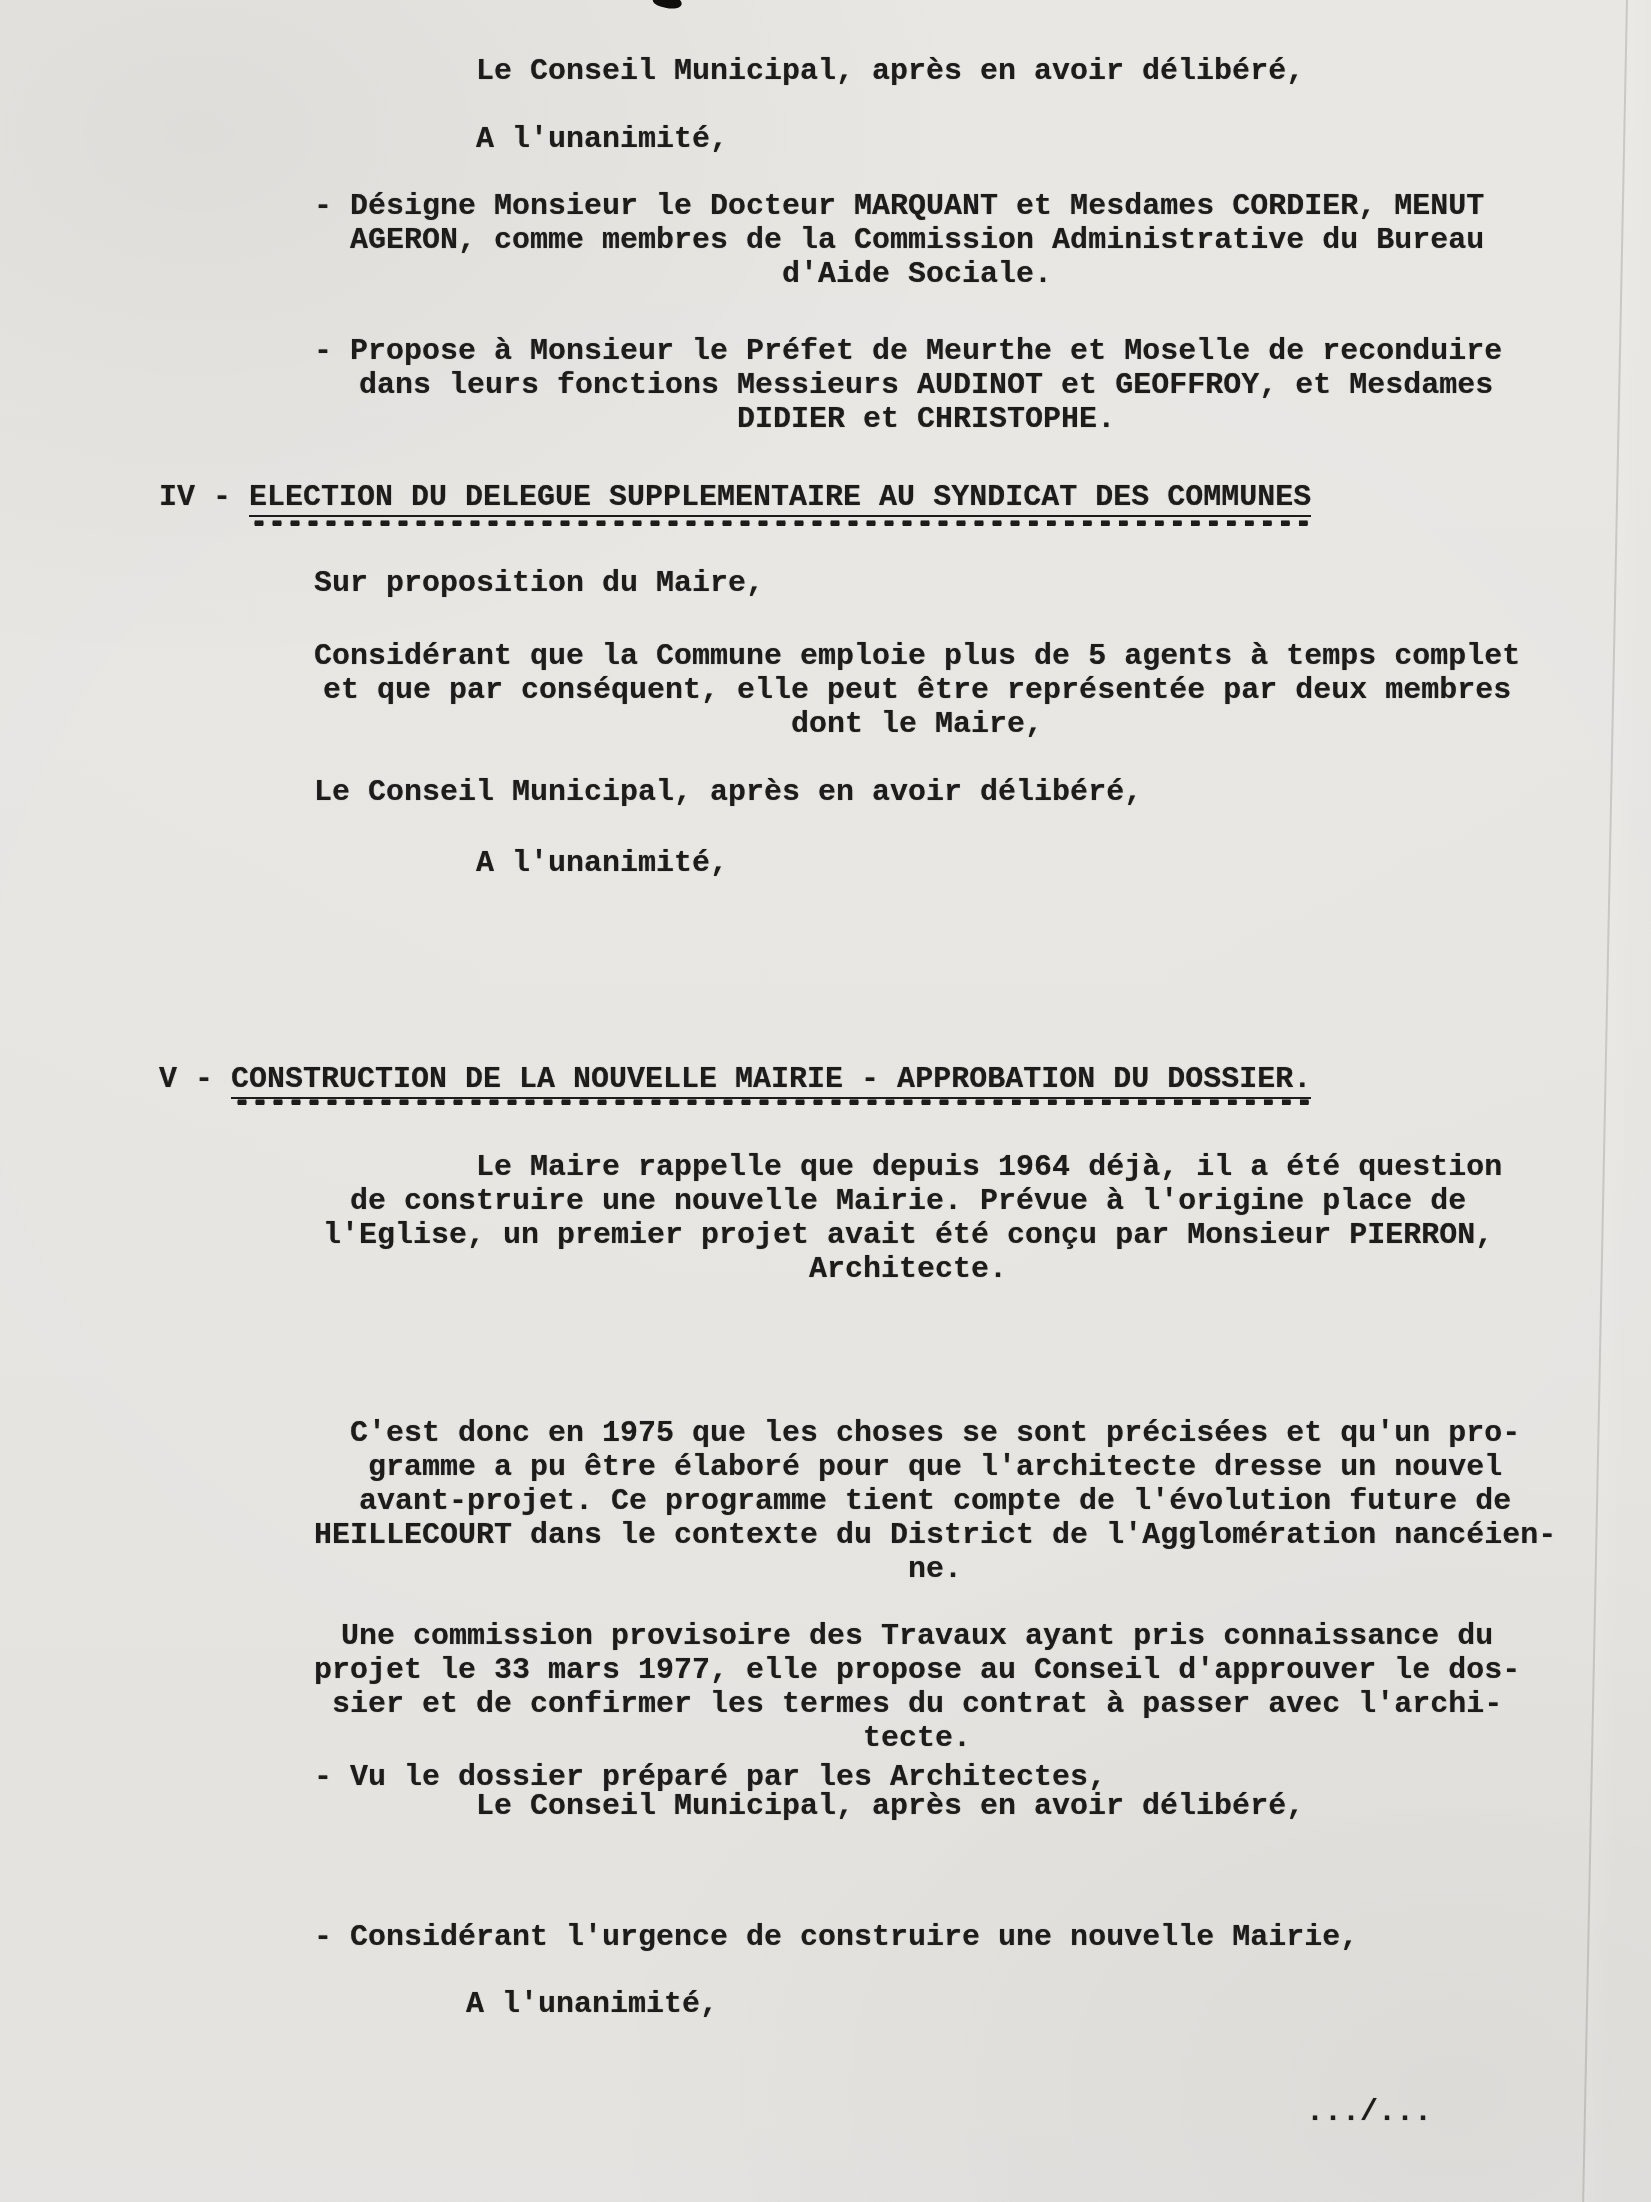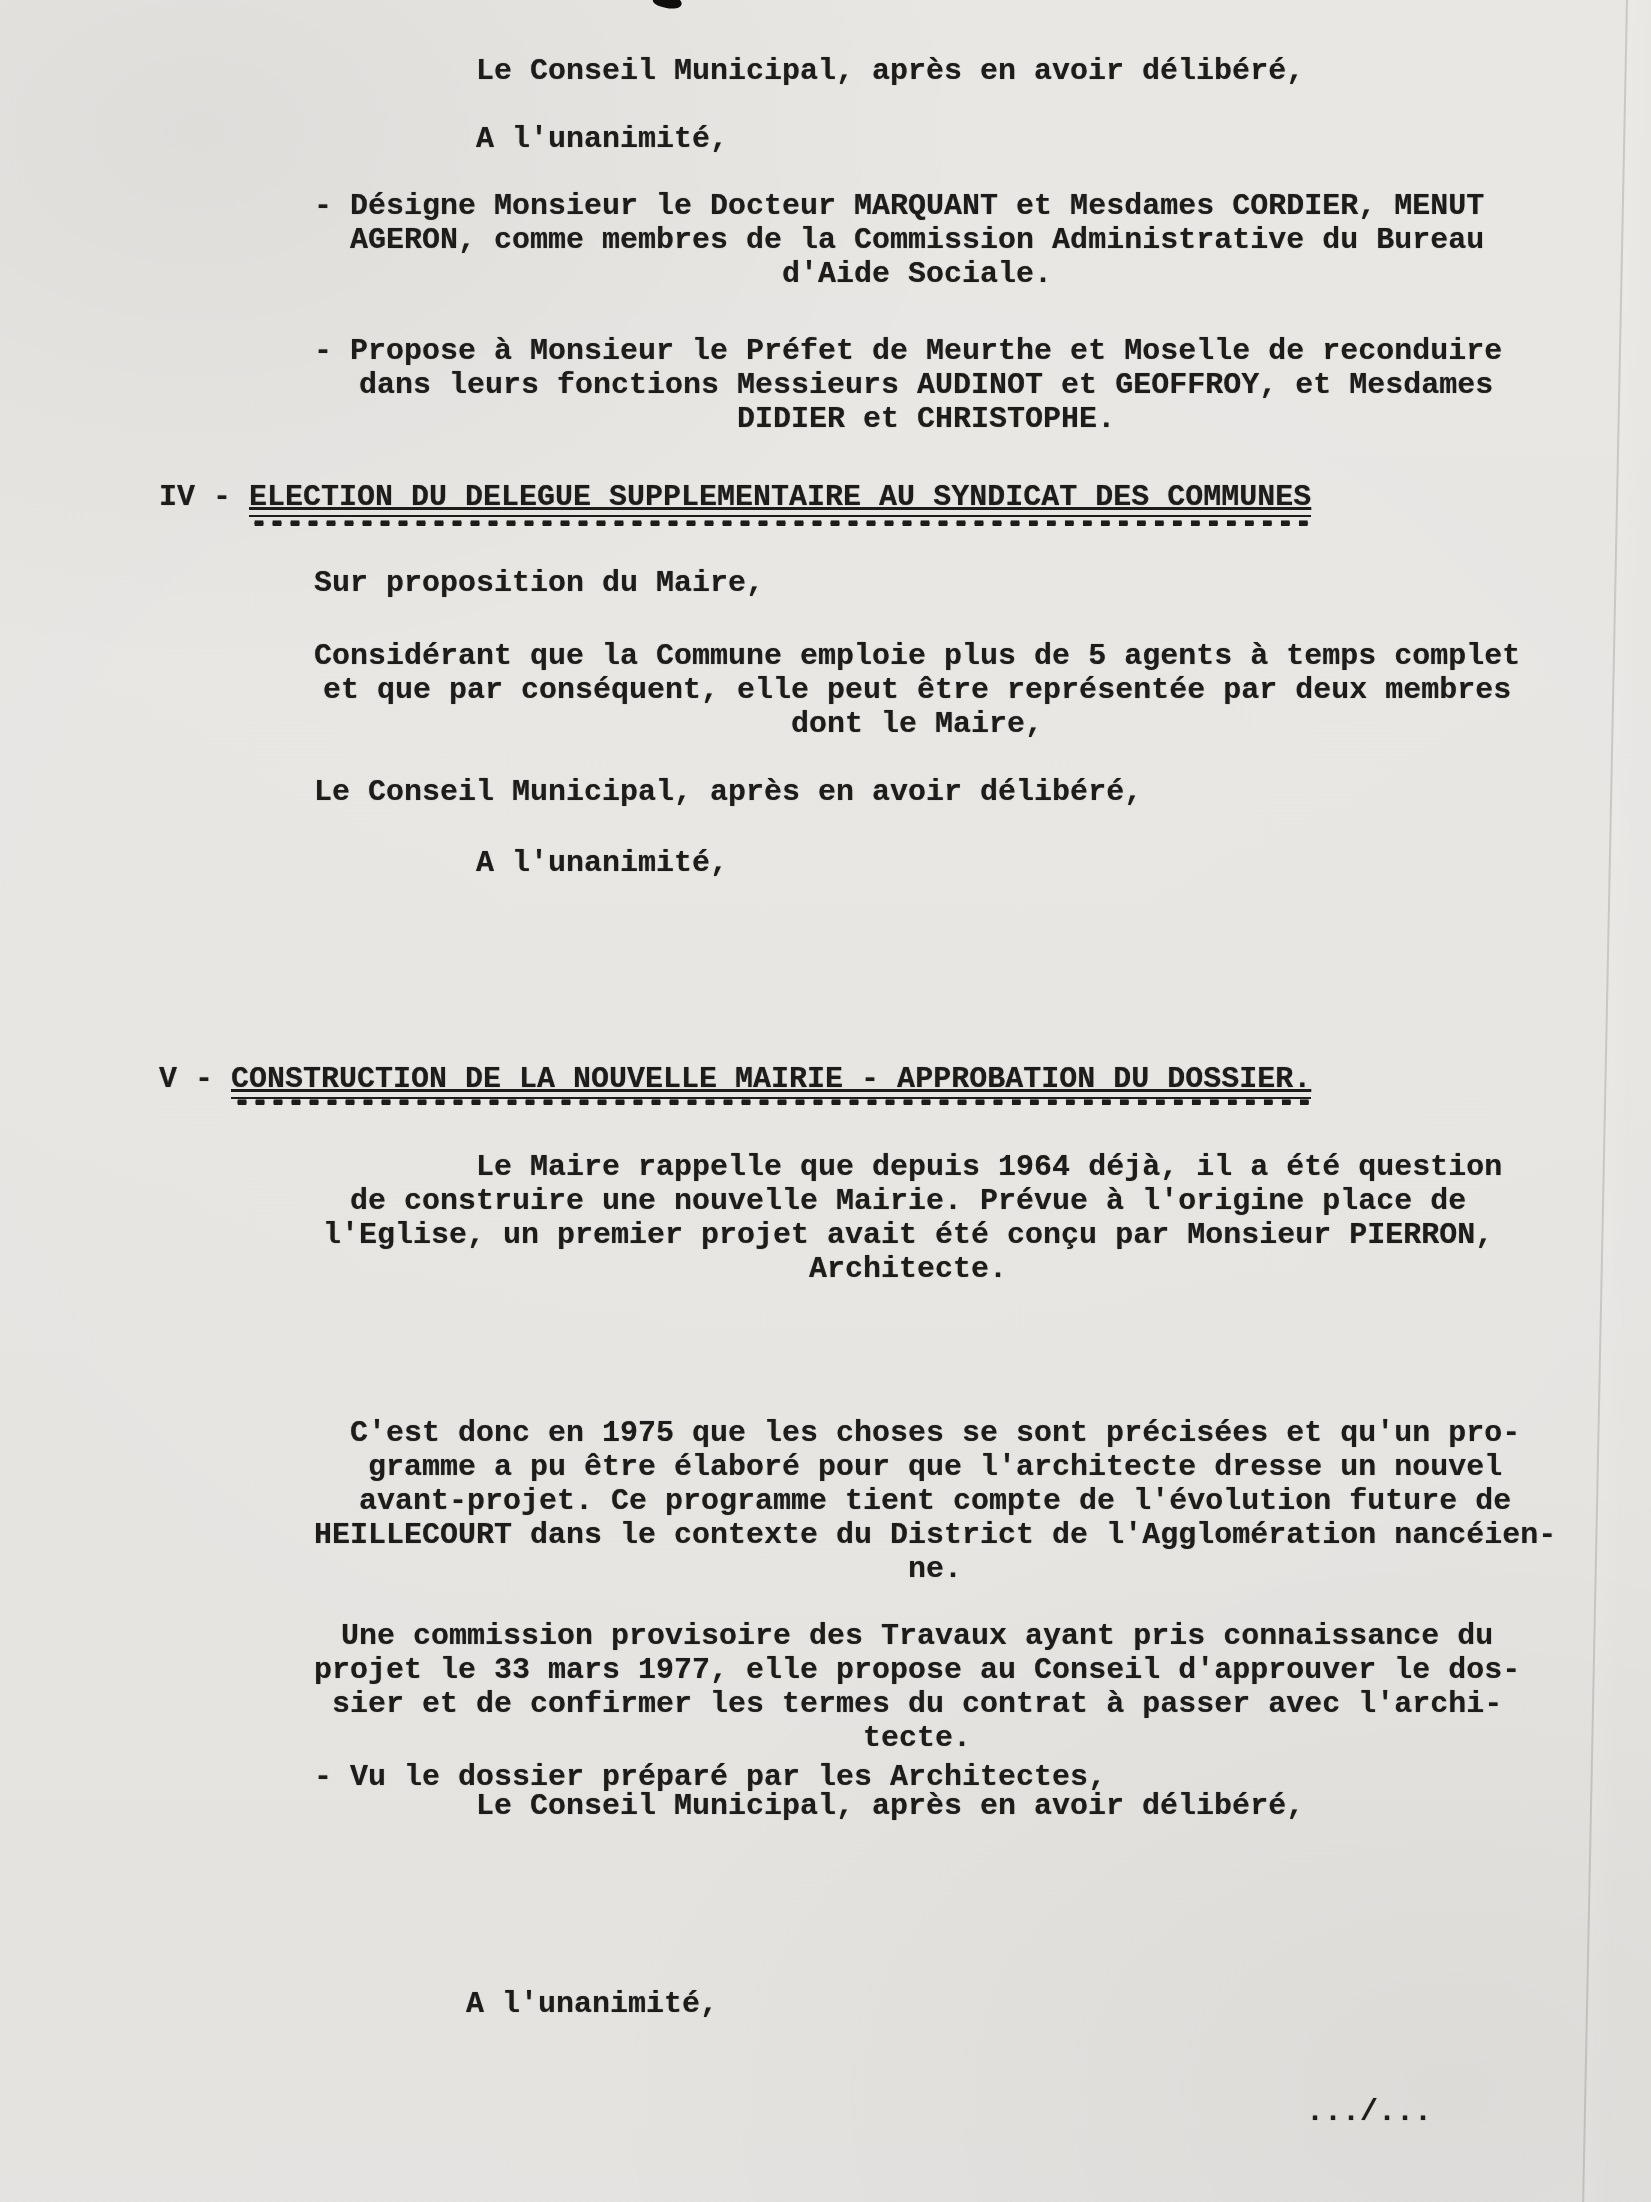--- a/index.html
+++ b/index.html
@@ -31,21 +31,20 @@
     position: absolute;
     white-space: pre;
     font: 700 30px/34px "Liberation Mono", "DejaVu Sans Mono", monospace;
     color: #1d1c1a;
     text-shadow: 0 0 1px rgba(30,28,26,0.55);
     text-align: center;
   }
   .heading-title {
     border-bottom: 2.9px solid #1d1c1a;
     padding-bottom: 1px;
-    text-decoration: underline;
   }
   .dash-row {
     text-shadow:
       0 1px 0 currentColor,
       0 -1px 0 currentColor,
       0 0 1px rgba(30,28,26,0.5);
   }
   .crease {
     position: absolute;
     left: 1626px;
@@ -132,19 +131,20 @@
 
   <div class="tline" style="left:314px; top:1619px">Une commission provisoire des Travaux ayant pris connaissance du
 projet le 33 mars 1977, elle propose au Conseil d'approuver le dos-
 sier et de confirmer les termes du contrat à passer avec l'archi-
 tecte.</div>
 
   <div class="tline" style="left:476px; top:1789px">Le Conseil Municipal, après en avoir délibéré,</div>
 
   <div class="tline" style="left:314px; top:1760px">- Vu le dossier préparé par les Architectes,</div>
 
+  <div class="tline" style="left:314px; top:1920px">- Considérant l'urgence de construire une nouvelle Mairie,</div>
 
   <div class="tline" style="left:466px; top:1987px">A l'unanimité,</div>
 
   <div class="tline" style="left:1306px; top:2095px">.../...</div>
 
 </div>
 
 
 </body></html>

